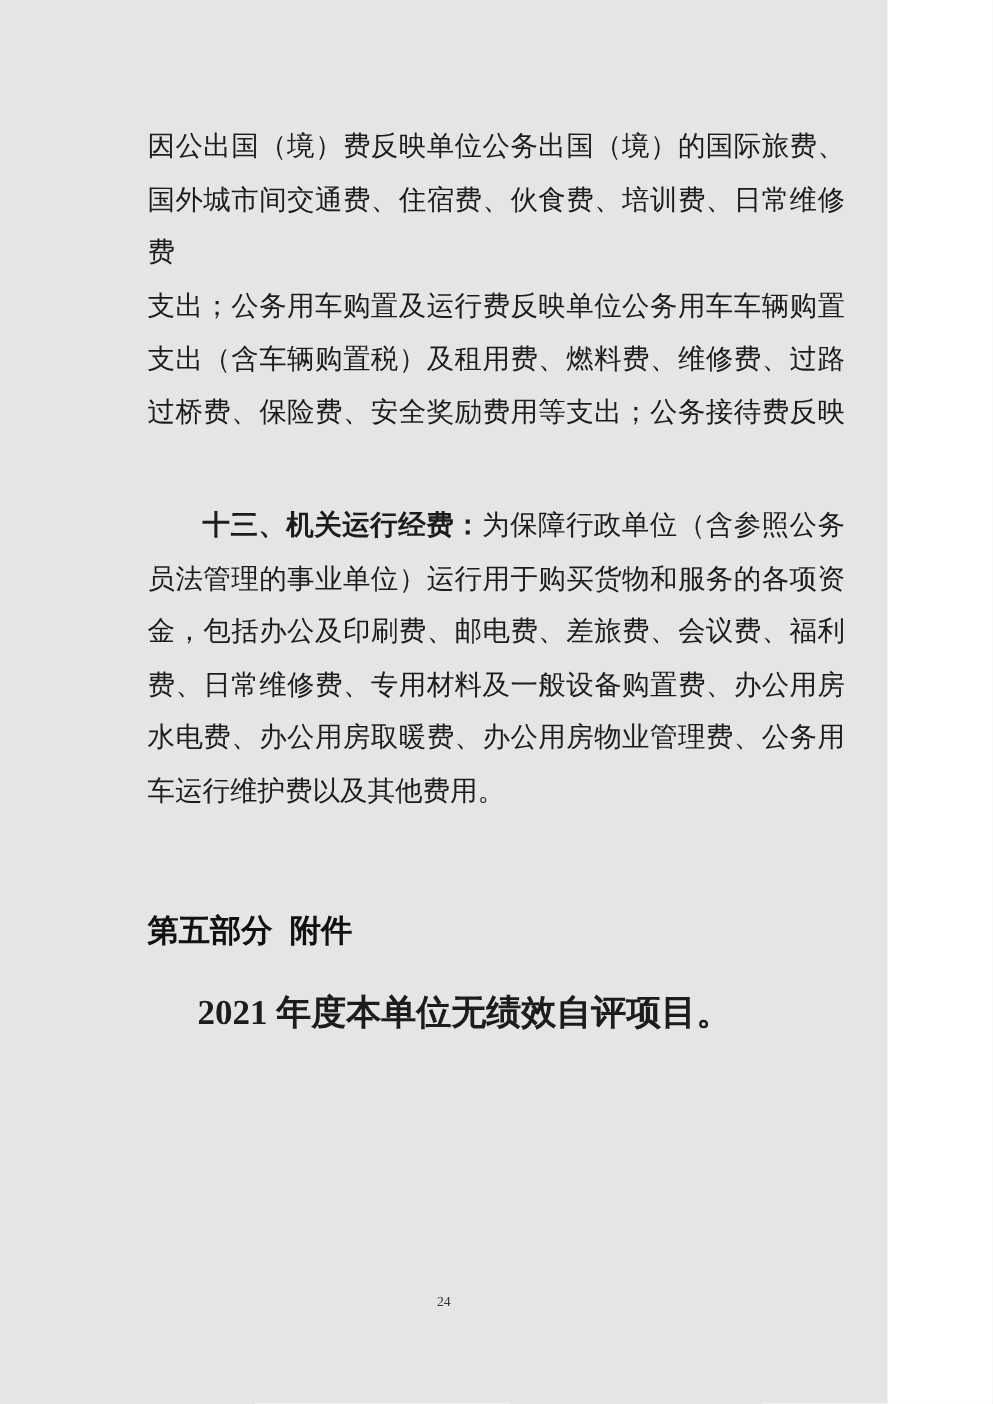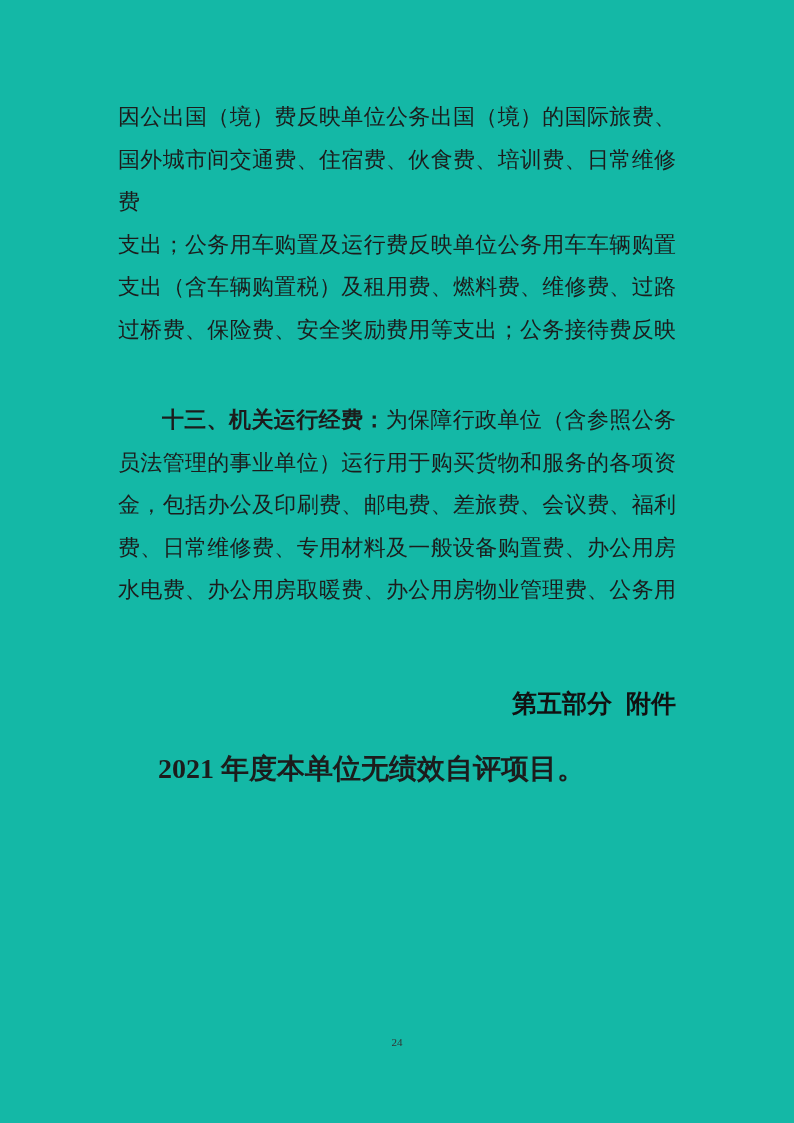--- a/index.html
+++ b/index.html
@@ -1,22 +1,22 @@
 <!DOCTYPE html>
 <html><head>
 <meta charset="utf-8">
 <style>
   * { box-sizing: border-box; }
   html, body { margin: 0; padding: 0; background: #ffffff; }
 
   .page {
     position: relative;
-    width: 794px;
+    width: 710px;
     height: 1123px;
-    background: #14b8a6;
+    background: #e5e5e5;
     overflow: hidden;
     font-family: "Liberation Serif", "DejaVu Serif", serif;
     color: #1c1c1c;
   }
 
   .text-block {
     position: absolute;
     left: 118px;
     top: 96px;
     width: 558px;
@@ -36,21 +36,21 @@
 
   .indent-2 { padding-left: 44px; margin-top: 48px; }
 
   .bold-lead { font-weight: bold; }
 
   .section-heading {
     font-family: "Liberation Sans", "DejaVu Sans", sans-serif;
     font-size: 25px;
     font-weight: bold;
     color: #111111;
-    text-align: right;
+    text-align: left;
     line-height: 42px;
     margin: 70px 0 0 0;
     white-space: pre;
   }
 
   .note {
     margin: 24px 0 0 0;
     padding-left: 40px;
     font-size: 28px;
     line-height: 42.5px;
@@ -84,20 +84,21 @@
 
     <div class="para">
       <div class="line fill indent-2">
         <span class="bold-lead">十三、机关运行经费：</span><span>为保障行政单位（含参照公务</span>
       </div>
       <div>
           <div class="line fill">员法管理的事业单位）运行用于购买货物和服务的各项资</div>
           <div class="line fill">金，包括办公及印刷费、邮电费、差旅费、会议费、福利</div>
           <div class="line fill">费、日常维修费、专用材料及一般设备购置费、办公用房</div>
           <div class="line fill">水电费、办公用房取暖费、办公用房物业管理费、公务用</div>
+          <div class="line">车运行维护费以及其他费用。</div>
         </div>
     </div>
 
     <h2 class="section-heading">第五部分  附件</h2>
 
     <p class="note">2021 年度本单位无绩效自评项目。</p>
 
   </div>
 
   <div class="page-number">24</div>

